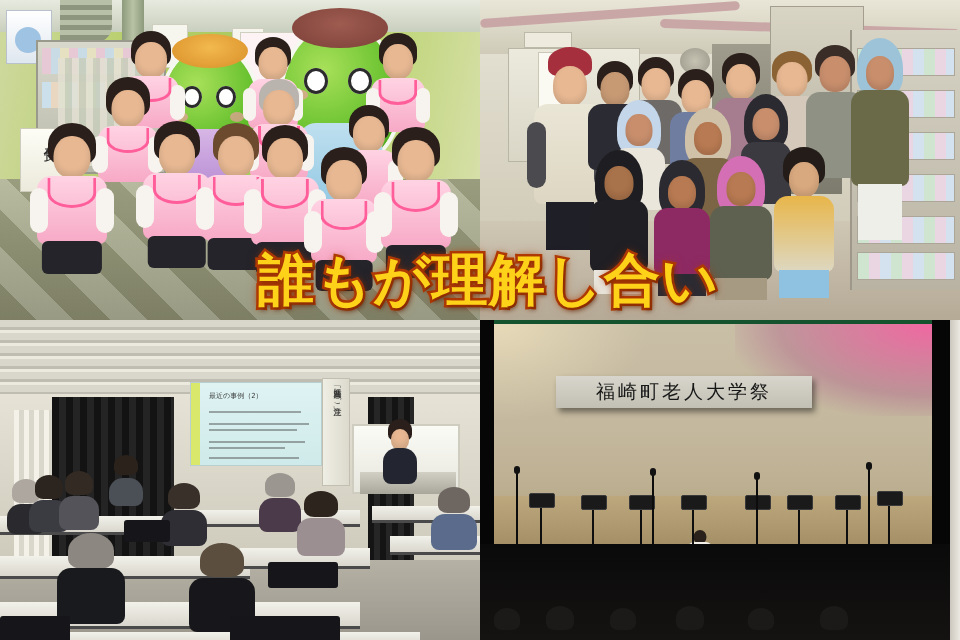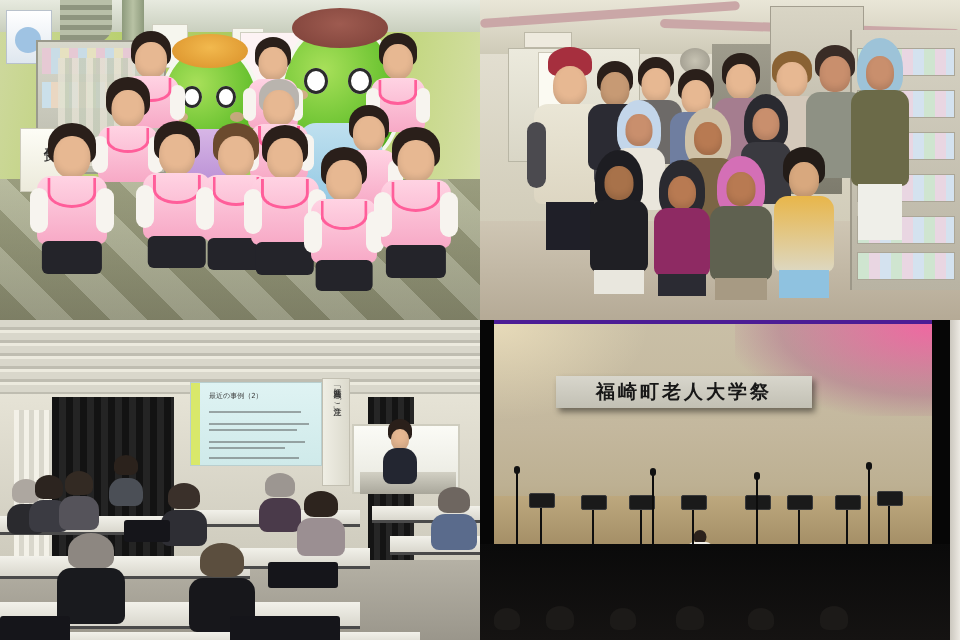--- a/index.html
+++ b/index.html
@@ -158,21 +158,21 @@
       background:linear-gradient(180deg,#fbfbf6,#e7e7de);border:2px solid #cfcdbf;}
   .podium{position:absolute;left:360px;top:152px;width:96px;height:22px;
       background:linear-gradient(180deg,#d2d0c4,#a9a79b);}
   .tbl{position:absolute;background:linear-gradient(180deg,#f2f1ea,#d9d7cd);
       border-bottom:3px solid #4a4a4a;}
   .chairblk{position:absolute;background:#15151a;border-radius:3px;}
   .bl-floor{position:absolute;left:0;top:75%;width:100%;height:25%;
       background:linear-gradient(180deg,#b5b1a5,#9a968b);}
 
   
-  .br .photo{background:#4c1d95;font-weight:bold;}
+  .br .photo{background:#14532d;}
   .stage-back{position:absolute;left:2px;top:4px;right:10px;bottom:86px;
       background:linear-gradient(180deg,#c9bfa6 0%,#c4b89e 45%,#bdb092 70%,#a9996f 100%);}
   .stage-glowL{position:absolute;left:0;top:0;width:36%;height:42%;
       background:radial-gradient(ellipse at 10% 0%,rgba(255,240,200,.55),transparent 70%);}
   .stage-glowR{position:absolute;right:0;top:0;width:46%;height:40%;
       background:radial-gradient(ellipse at 92% 0%,rgba(255,70,160,.72),rgba(160,30,120,.25) 55%,transparent 76%);}
   .br-curtainL{position:absolute;left:0;top:0;width:14px;height:100%;background:#060606;}
   .br-curtainR{position:absolute;right:10px;top:0;width:18px;height:100%;background:#060606;}
   .br-edge{position:absolute;right:0;top:0;width:10px;height:100%;
       background:linear-gradient(90deg,#cbc7be,#ece9e2);}
@@ -650,15 +650,16 @@
         <div class="aud-head" style="left:130px;width:26px;height:22px;"></div>
         <div class="aud-head" style="left:196px;width:28px;height:24px;"></div>
         <div class="aud-head" style="left:268px;width:26px;height:22px;"></div>
         <div class="aud-head" style="left:340px;width:28px;height:24px;"></div>
       </div>
       <div class="br-edge"></div>
     </div>
   </div>
 
   <div class="overlay">
+    <div class="ovline l1">誰もが理解し合い</div>
   </div>
 
 </div>
 
 </body></html>

